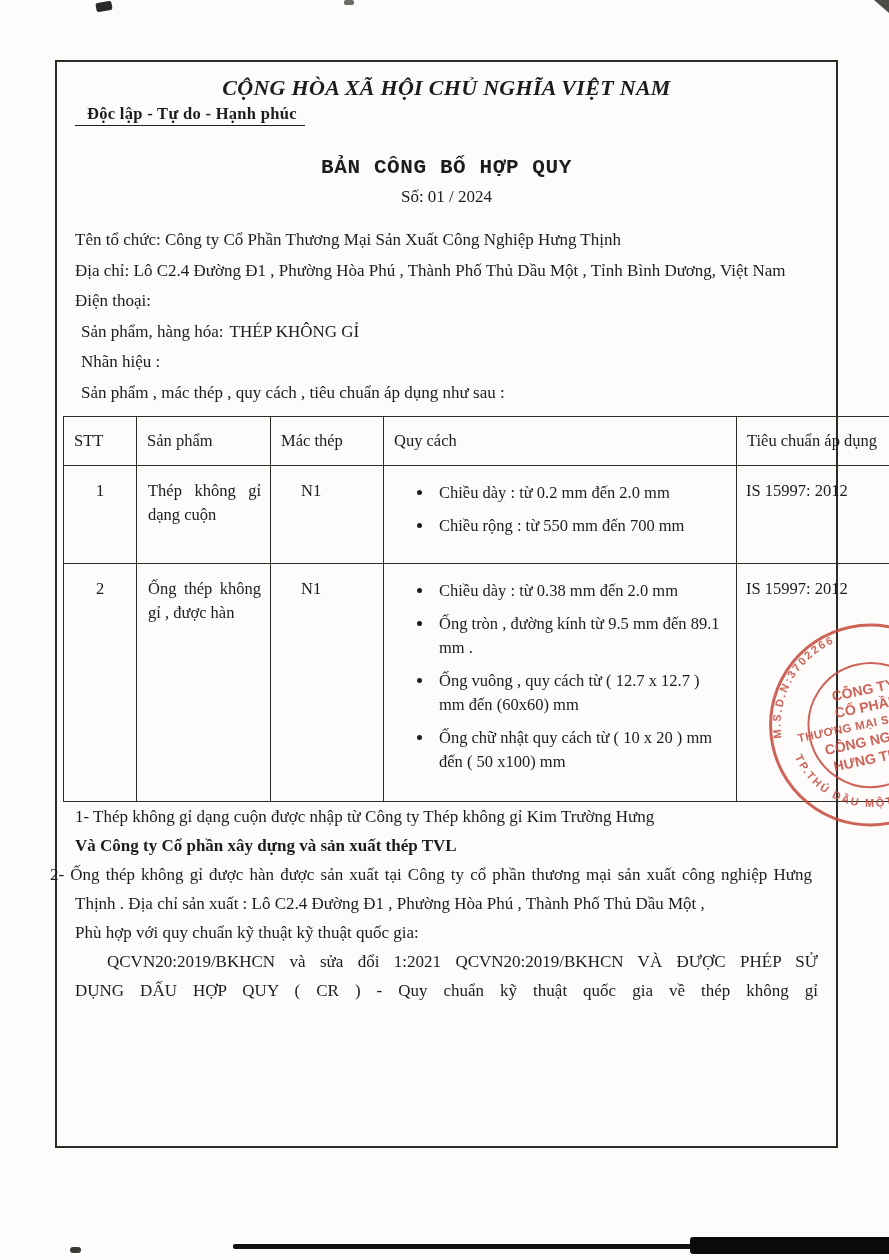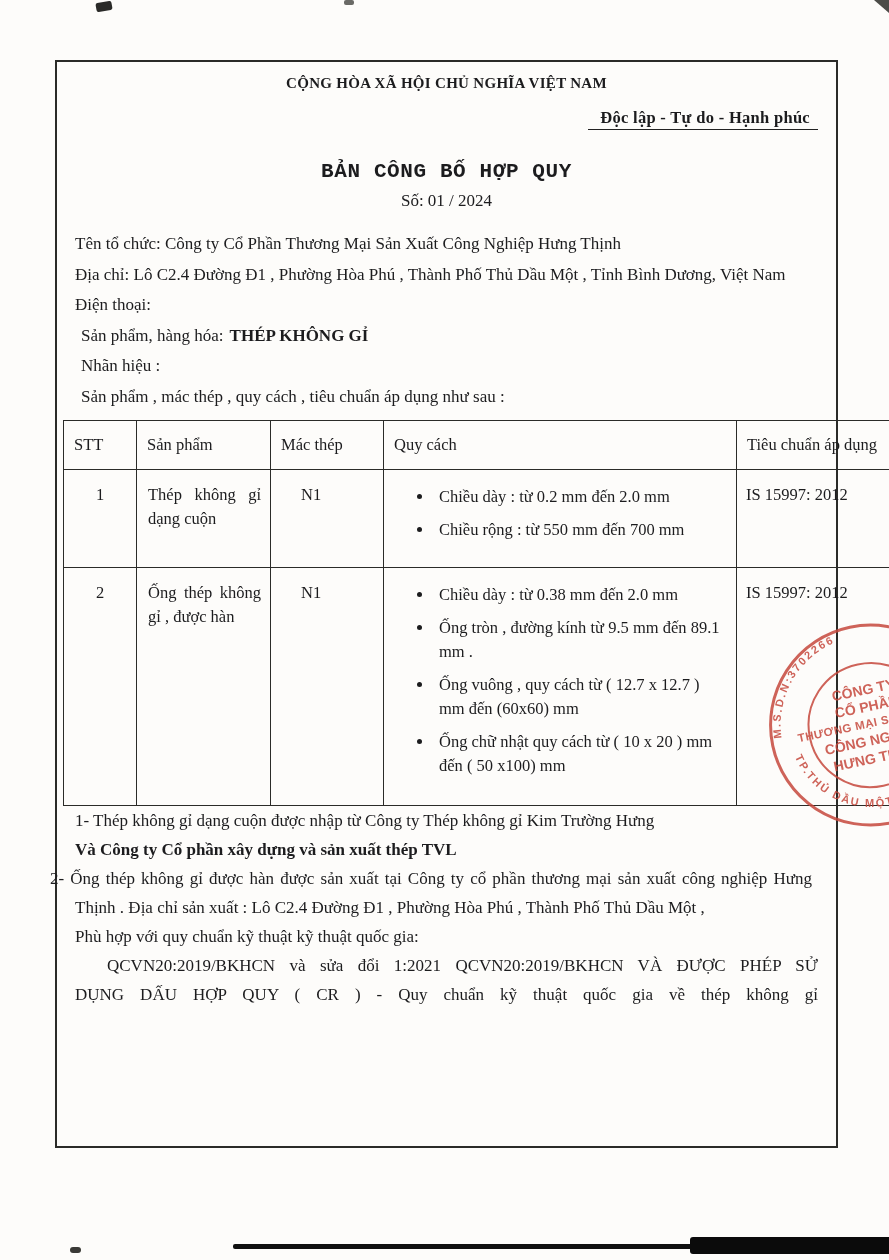--- a/index.html
+++ b/index.html
@@ -11,30 +11,30 @@
   .page {
     position:relative; width:889px; height:1260px;
     background:#fdfcfa; overflow:hidden; color:#1c1c1e;
   }
   .frame {
     position:absolute; left:55px; top:60px; width:783px; height:1088px;
     border:2px solid #2b2b28; box-sizing:border-box;
     padding:0 18px;
   }
   
-  .h-national { margin-top:13px; text-align:center; font-weight:bold; font-size:15px; letter-spacing:.3px; }
-  .h-motto-wrap { text-align:right; margin-top:16px; }
+  .h-national { margin-top:13px; text-align:center; font-weight:bold; font-size:22px; letter-spacing:.3px;font-style:italic; }
+  .h-motto-wrap { text-align:left; margin-top:3px; }
   .h-motto { display:inline-block; font-weight:bold; font-size:16.5px; border-bottom:1.5px solid #222; padding:0 8px 1px 12px; letter-spacing:.3px; }
   .h-title { margin-top:30px; text-align:center; font-family:Liberation Mono, monospace; font-weight:bold; font-size:21px; letter-spacing:.6px; }
   .h-number { margin-top:8px; text-align:center; font-size:17px; }
   
   .info { margin-top:18px; font-size:17px; line-height:30.5px; }
   .info p { margin:0; }
   .info .indent { padding-left:6px; }
-  .product-value { font-weight:bold; margin-left:6px; }
+  .product-value { font-weight:normal; margin-left:6px; }
   
   table.spec {
     border-collapse:collapse; table-layout:fixed;
     margin-top:8px; margin-left:-12px; width:771px;
     font-size:16.5px; line-height:24px;
   }
   table.spec th, table.spec td { border:1.6px solid #2b2b28; vertical-align:top; }
   table.spec th { font-weight:normal; text-align:left; height:40px; vertical-align:middle; padding:4px 10px; }
   th.c-stt  { width:52px; text-align:center; padding:4px 2px; }
   th.c-sp   { width:113px; }

